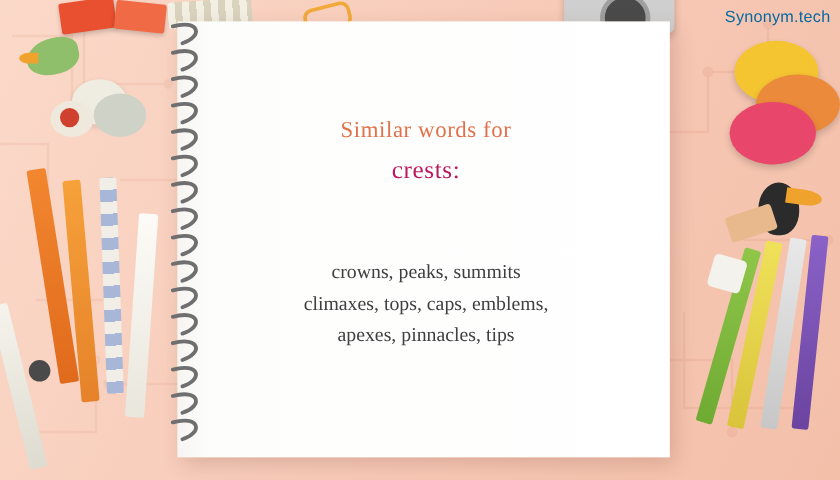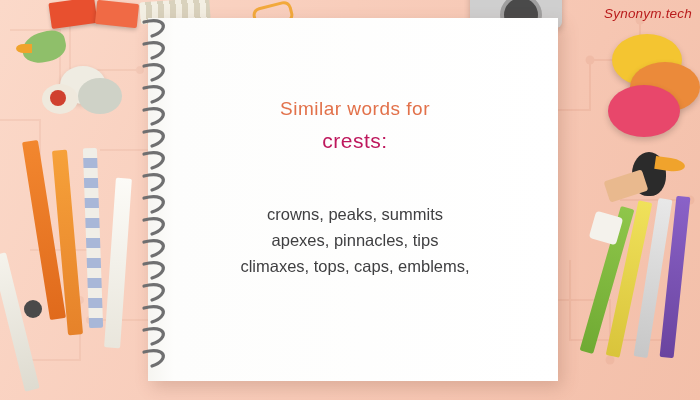--- a/index.html
+++ b/index.html
@@ -65,54 +65,53 @@
     width: 34px;
     height: 372px;
   }
 
   .note-text {
     position: absolute;
     left: 166px;
     top: 18px;
     width: 378px;
     text-align: center;
-    font-family: Liberation Sans, sans-serif;
+    font-family: Liberation Serif, serif;
   }
   .title-line1 {
     margin-top: 80px;
     font-size: 19px;
     color: #e2714a;
     letter-spacing: 0.5px;
   }
   .title-line2 {
     margin-top: 9px;
     font-size: 21px;
     color: #be185d;
     letter-spacing: 0.5px;
   }
   .synonyms {
-    margin-top: 48px;
+    margin-top: 60px;
     font-size: 16.5px;
     line-height: 26px;
     color: #3f3f41;
   }
   .syn-row {
     white-space: nowrap;
   }
 
   
   .watermark {
     position: absolute;
     right: 8px;
     top: 6px;
     font-size: 13.5px;
-    color: #b91c1c;
+    color: #0369a1;
     font-family: "Liberation Sans", sans-serif;
     letter-spacing: 0.2px;
-    font-style: italic;
   }
 
   
   .obj { position: absolute; }
 
   
   .clip-red {
     left: 50px; top: 0px; width: 46px; height: 26px;
     background: #e8502f; border-radius: 2px;
     transform: rotate(-8deg);
@@ -371,19 +370,19 @@
       <path d="M4 316 C26 310, 30 324, 12 330"></path>
       <path d="M4 338 C26 332, 30 346, 12 352"></path>
     </g>
   </svg>
 
   <div class="note-text">
     <div class="title-line1">Similar words for</div>
     <div class="title-line2">crests:</div>
     <div class="synonyms">
       <div class="syn-row">crowns, peaks, summits</div>
+      <div class="syn-row">climaxes, tops, caps, emblems,</div>
       <div class="syn-row">apexes, pinnacles, tips</div>
-      <div class="syn-row">climaxes, tops, caps, emblems,</div>
     </div>
   </div>
 
   <div class="watermark">Synonym.tech</div>
 </div>
 
 </body></html>

